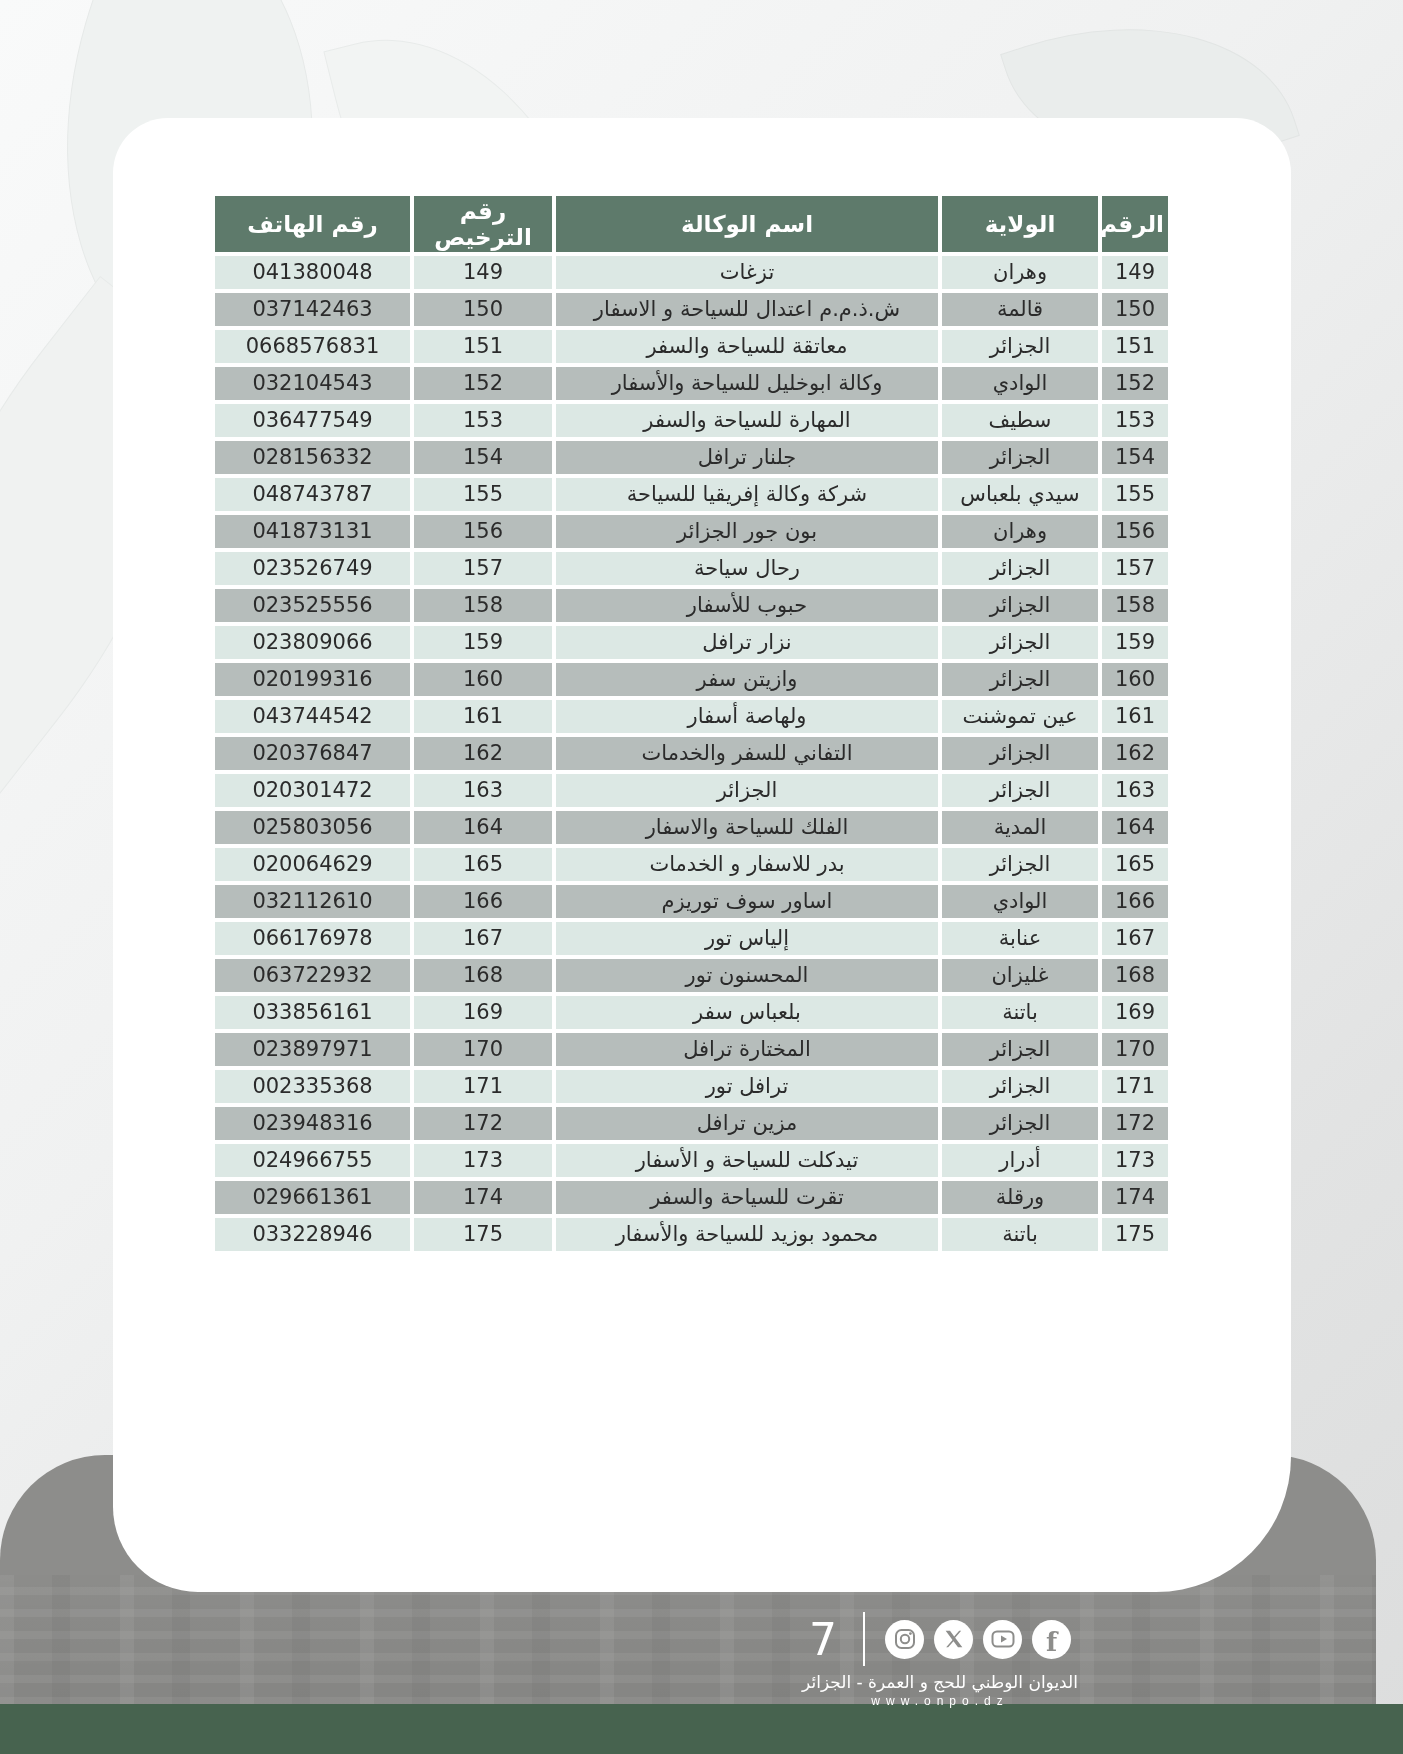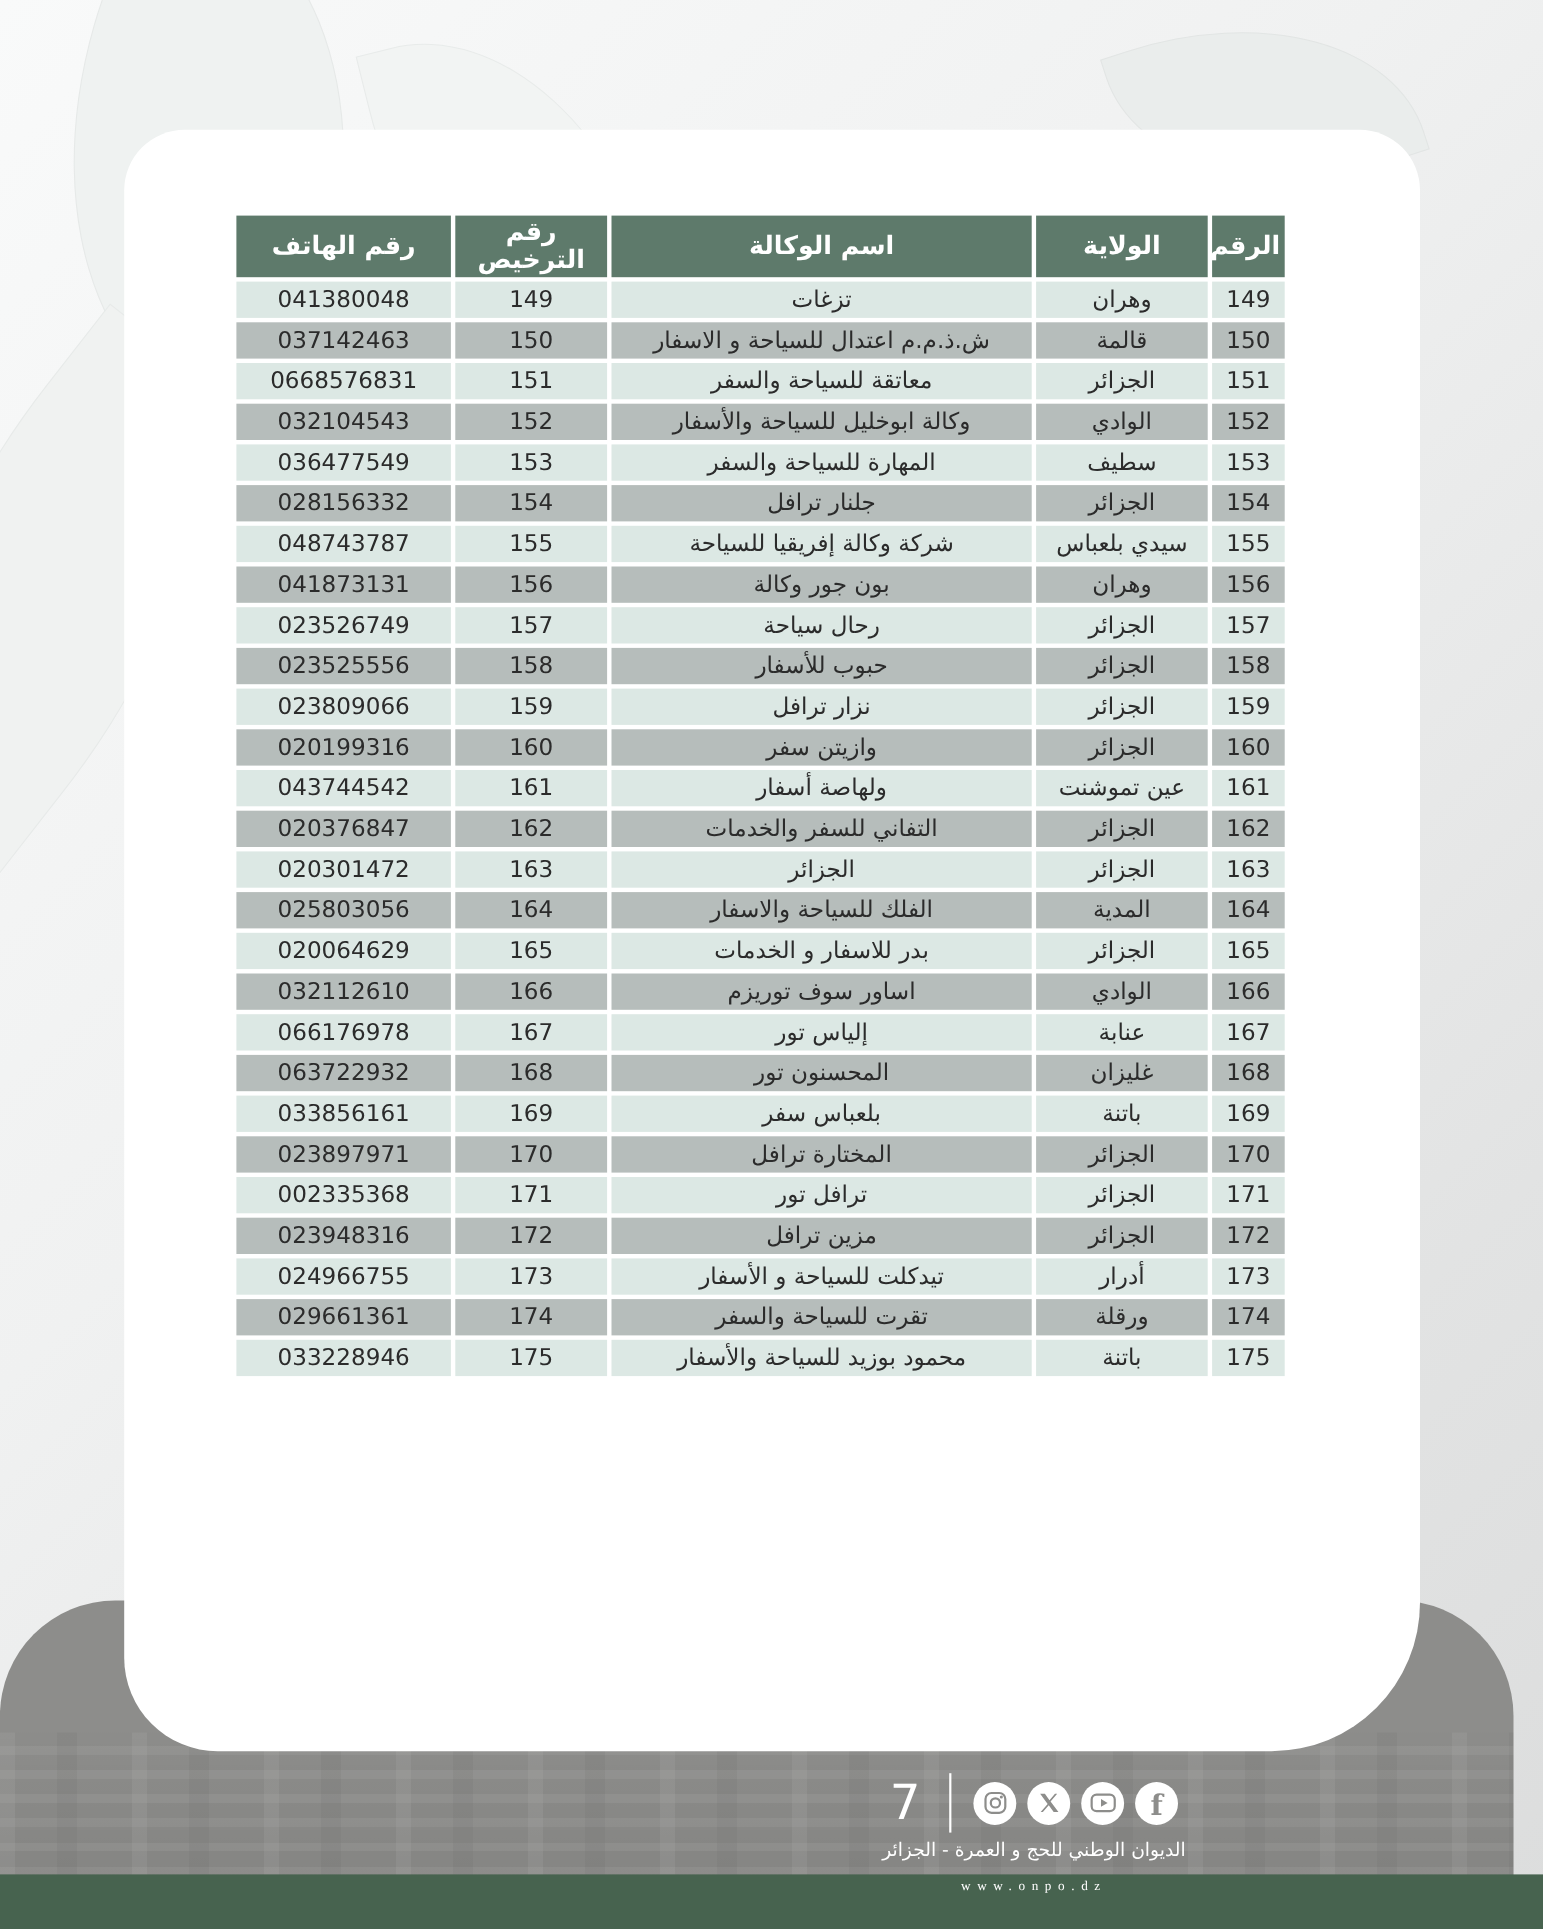--- a/index.html
+++ b/index.html
@@ -63,21 +63,21 @@
   .footer-top { display:flex; align-items:center; gap:10px; }
   .icon-circle {
     width:39px; height:39px; border-radius:50%; background:#ffffff;
     display:flex; align-items:center; justify-content:center; flex:0 0 auto;
   }
   .icon-circle svg { display:block; }
   .fb-glyph { color:#8d8d8b; font-size:26px; font-weight:bold; font-family:"DejaVu Serif","Liberation Serif",serif; line-height:1; margin-top:6px; }
   .divider { width:2px; height:54px; background:#ffffff; margin:0 10px 0 16px; }
   .page-number { font-size:44px; color:#ffffff; font-weight:normal; }
   .footer-org { font-size:17px; margin-top:6px; white-space:nowrap; }
-  .footer-url { font-size:12px; letter-spacing:6px; margin-top:15px; font-family:Liberation Serif, serif; }
+  .footer-url { font-size:12px; letter-spacing:6px; margin-top:2px; font-family:Liberation Sans, sans-serif; }
 </style>
 </head>
 <body>
 
 <div class="swirl swirl-a"></div>
 <div class="swirl swirl-b"></div>
 <div class="swirl swirl-c"></div>
 <div class="swirl swirl-d"></div>
 <div class="swirl swirl-e"></div>
 
@@ -159,21 +159,21 @@
           <td>155</td>
           <td>سيدي بلعباس</td>
           <td>شركة وكالة إفريقيا للسياحة</td>
           <td>155</td>
           <td>048743787</td>
         </tr>
 
         <tr class="row-dark">
           <td>156</td>
           <td>وهران</td>
-          <td>بون جور وكالة</td>
+          <td>بون جور الجزائر</td>
           <td>156</td>
           <td>041873131</td>
         </tr>
 
         <tr class="row-light">
           <td>157</td>
           <td>الجزائر</td>
           <td>رحال سياحة</td>
           <td>157</td>
           <td>023526749</td>

